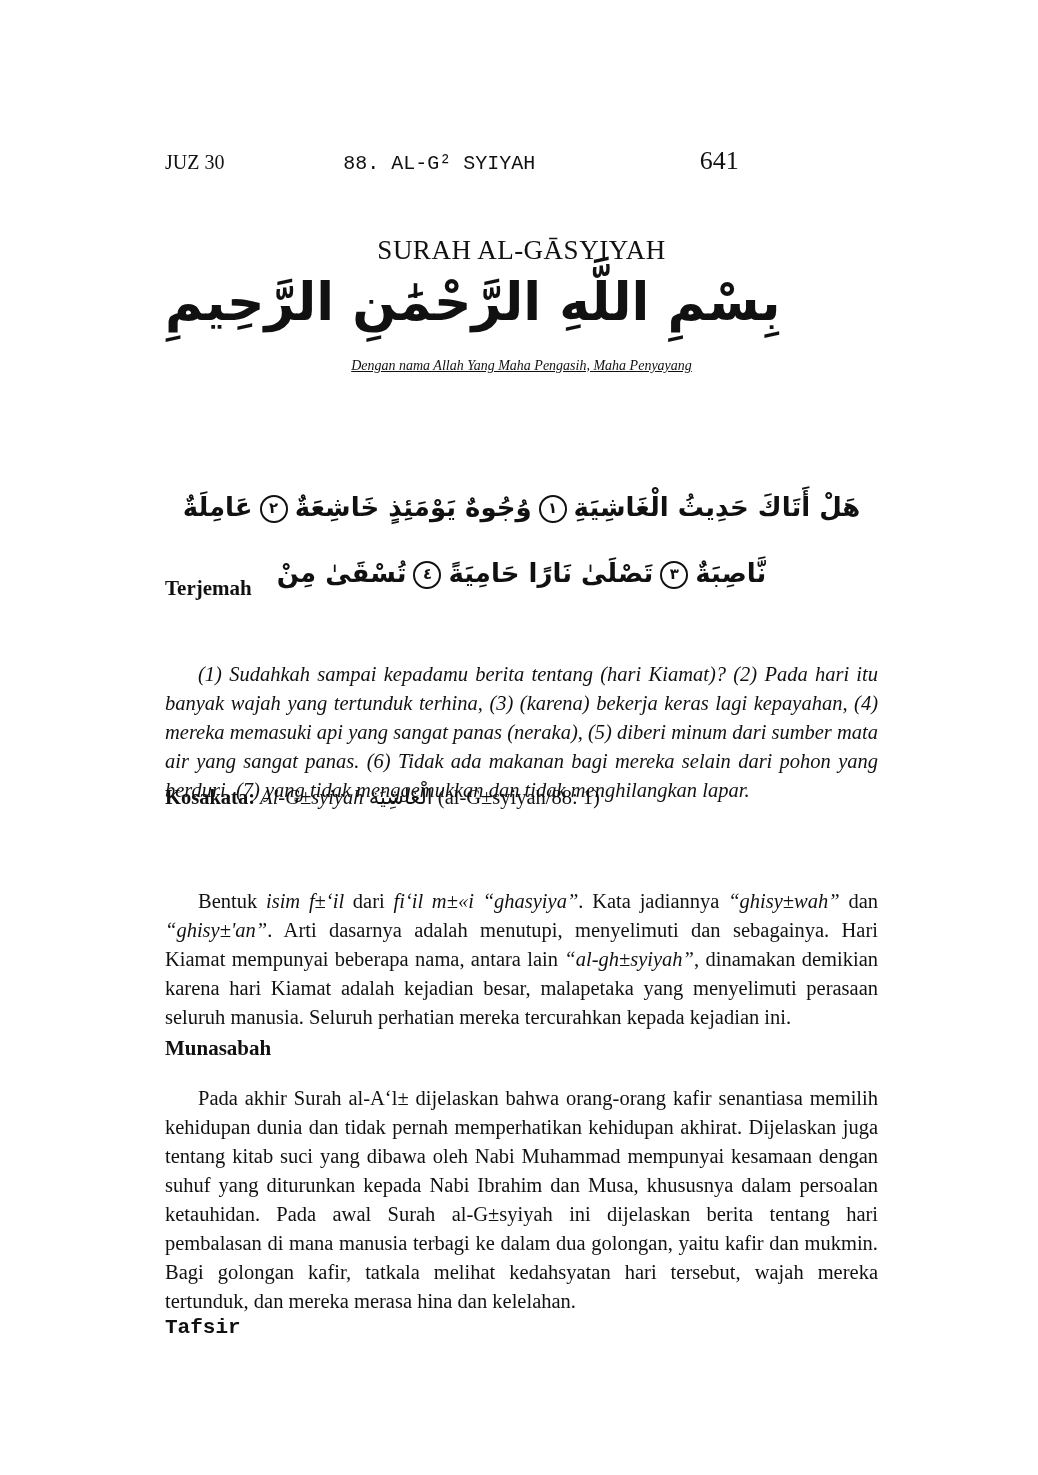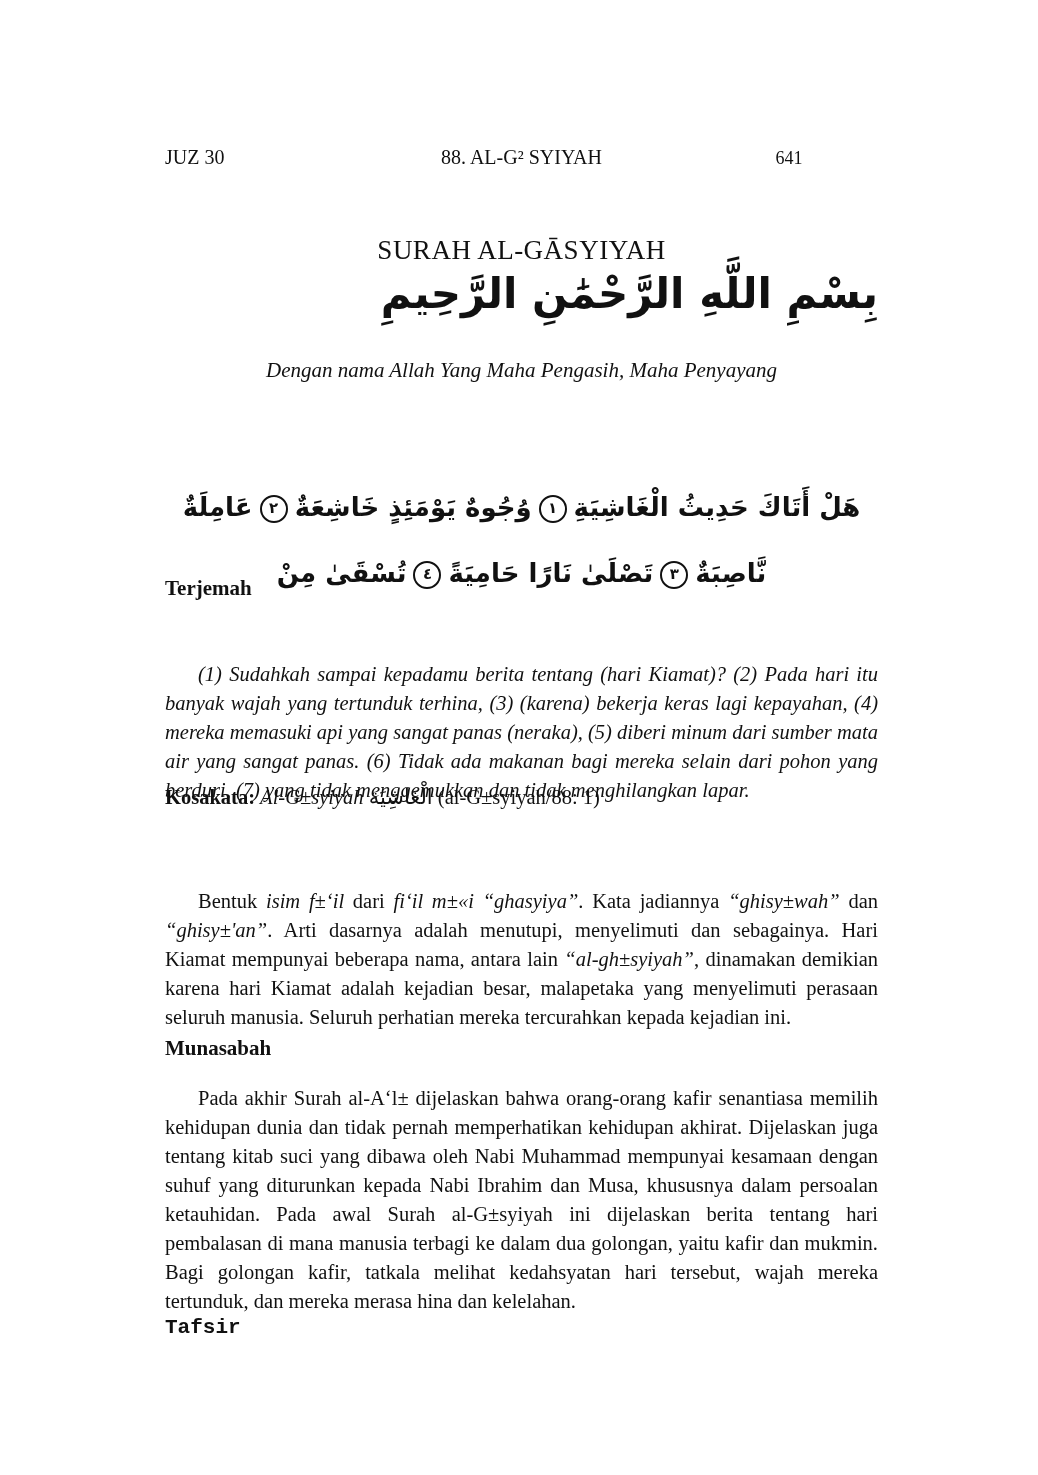--- a/index.html
+++ b/index.html
@@ -15,48 +15,49 @@
   .col { position: absolute; left: 165px; width: 713px; }
 
   
   .header-row {
     top: 146px;
     display: flex;
     align-items: baseline;
     font-size: 20px;
   }
   .header-row .h-left  { flex: 1; text-align: left; }
-  .header-row .h-center{ flex: 2; text-align: center; }
-  .header-row .h-right { flex: 1; text-align: center; font-size: 18px; }
+  .header-row .h-center{ flex: 2; text-align: left; font-family: Liberation Mono, monospace; }
+  .header-row .h-right { flex: 1; text-align: left; font-size: 26px; }
 
   
   .surah-title {
     top: 235px;
     text-align: center;
     font-size: 27px;
     font-weight: normal;
     letter-spacing: 0.5px;
   }
 
   
   .bismillah {
-    top: 260px;
-    text-align: right;
+    top: 268px;
+    text-align: left;
     direction: rtl;
     font-family: "DejaVu Sans", sans-serif;
     font-weight: bold;
-    font-size: 42px;
+    font-size: 52px;
     line-height: 68px;
   }
 
   .bismillah-translation {
     top: 358px;
     text-align: center;
     font-style: italic;
-    font-size: 21px;
+    font-size: 14px;
+    text-decoration: underline;
   }
 
   .section-heading {
     top: 431px;
     text-align: center;
     font-size: 21px;
     font-weight: bold;
     letter-spacing: 0.3px;
   }
 

